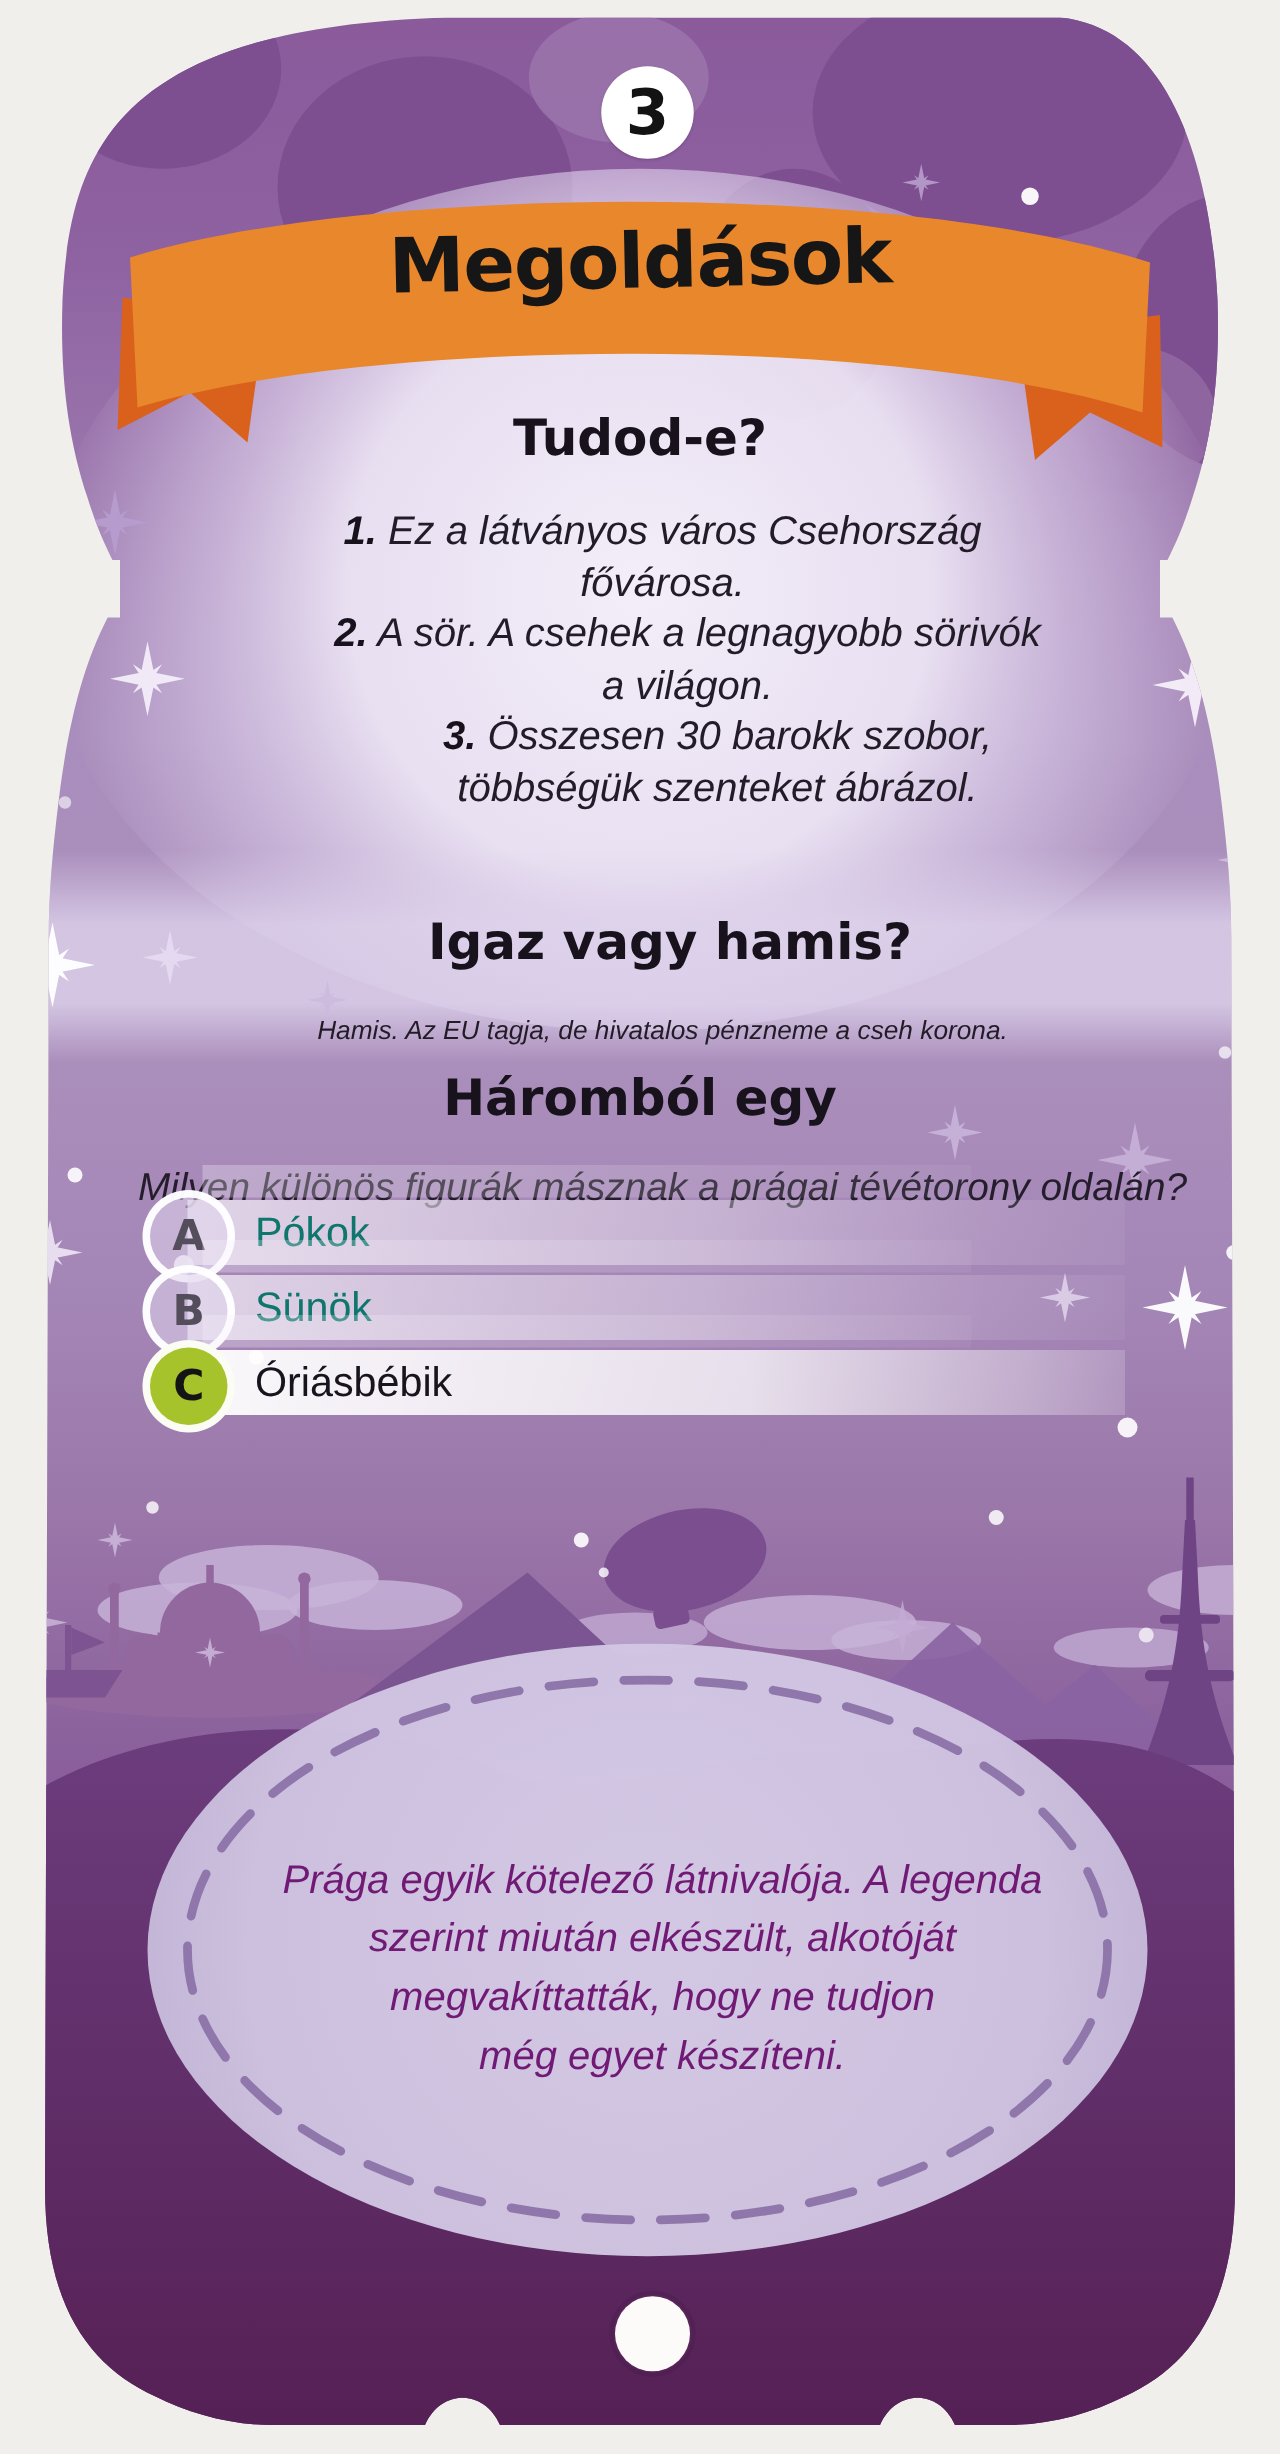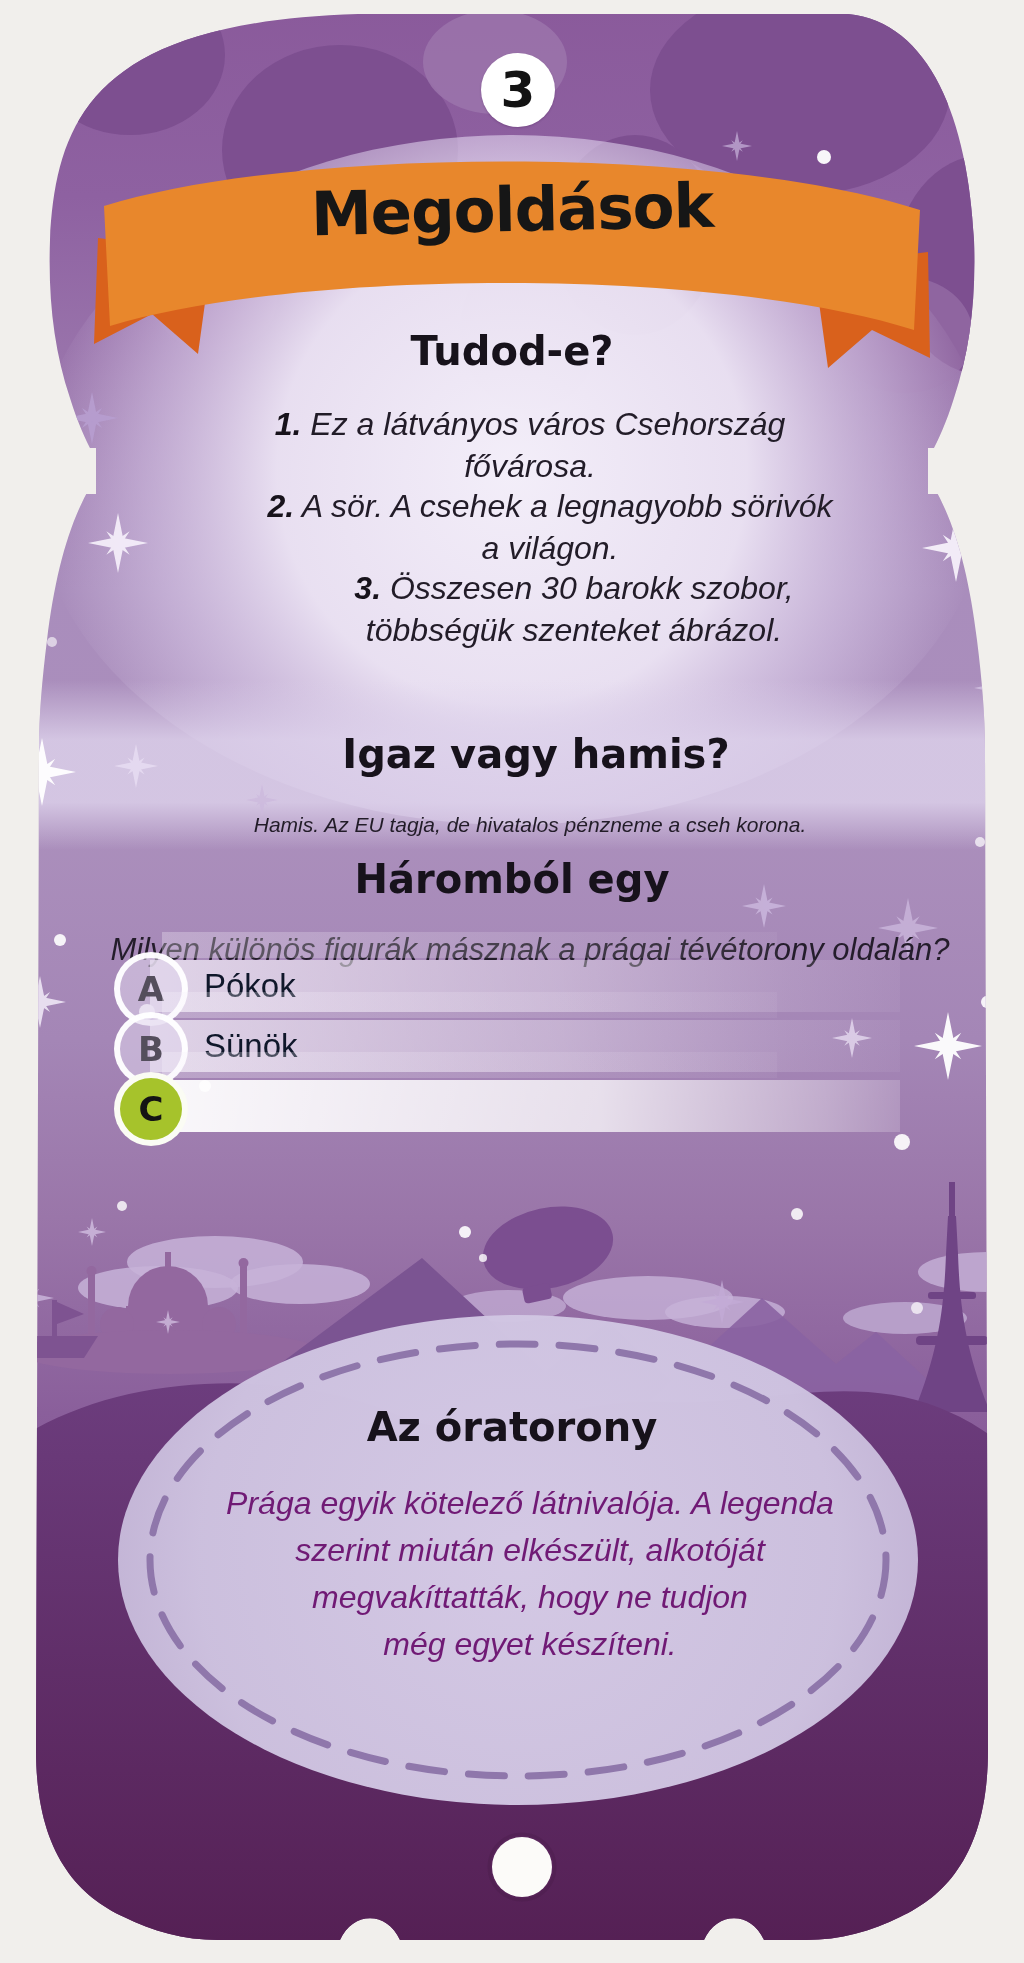--- a/index.html
+++ b/index.html
@@ -54,21 +54,21 @@
     border:6px solid rgba(255,255,255,.95);
     background:rgba(224,213,237,.55);
     display:flex;align-items:center;justify-content:center;
   }
   .ans-circle span{font-family:"DejaVu Sans",sans-serif;font-weight:800;font-size:34px;color:#544e5c;}
   .ans-circle.correct{background:#a6c32b;}
   .ans-circle.correct span{color:#141414;}
   .circ-a{top:952px;} .circ-b{top:1012px;} .circ-c{top:1072px;}
   .ans-label{
     position:absolute;left:204px;height:52px;display:flex;align-items:center;
-    font-size:33px;color:#0f172a;
+    font-size:33px;color:#0f766e;
   }
   .lab-a{top:960px;} .lab-b{top:1020px;} .lab-c{top:1080px;color:#18131c;}
   .ora-text{top:1462px;font-size:32px;line-height:47px;color:#701a75;}
 </style>
 </head>
 <body>
 
 <div class="stage">
 
   <svg class="card-art" viewBox="0 0 1024 1963" aria-hidden="true">
@@ -270,20 +270,20 @@
   <div class="ans-bar bar-b"></div>
   <div class="ans-circle circ-b">
       <span>B</span>
     </div>
   <div class="ans-label lab-b">Sünök</div>
 
   <div class="ans-bar bar-c correct"></div>
   <div class="ans-circle circ-c correct">
       <span>C</span>
     </div>
-
-  <h2 class="abs sec h-ora">Az óratorony</h2>
+  <div class="ans-label lab-c">Óriásbébik</div>
+
   <p class="abs bodytext ora-text">Prága egyik kötelező látnivalója. A legenda
 szerint miután elkészült, alkotóját
 megvakíttatták, hogy ne tudjon
 még egyet készíteni.</p>
 
 </div>
 
 </body></html>

